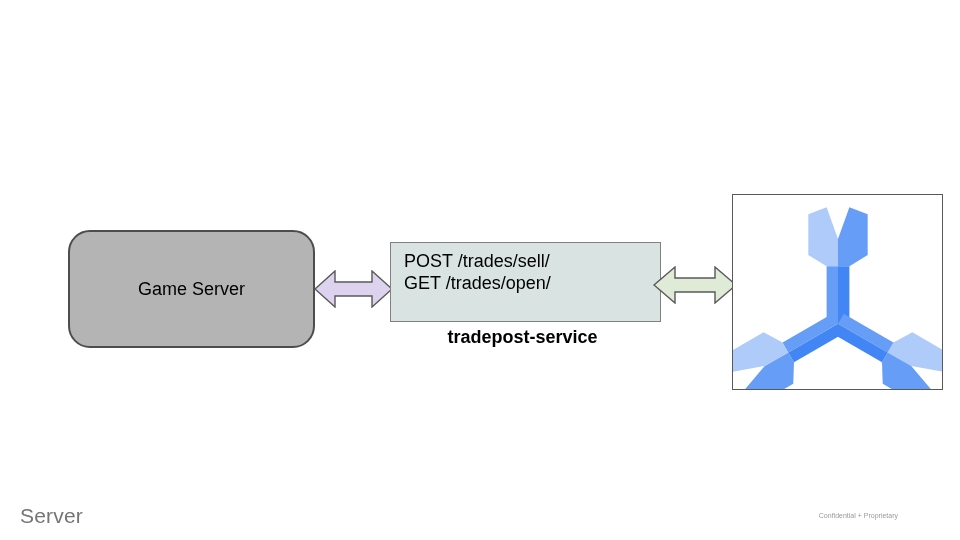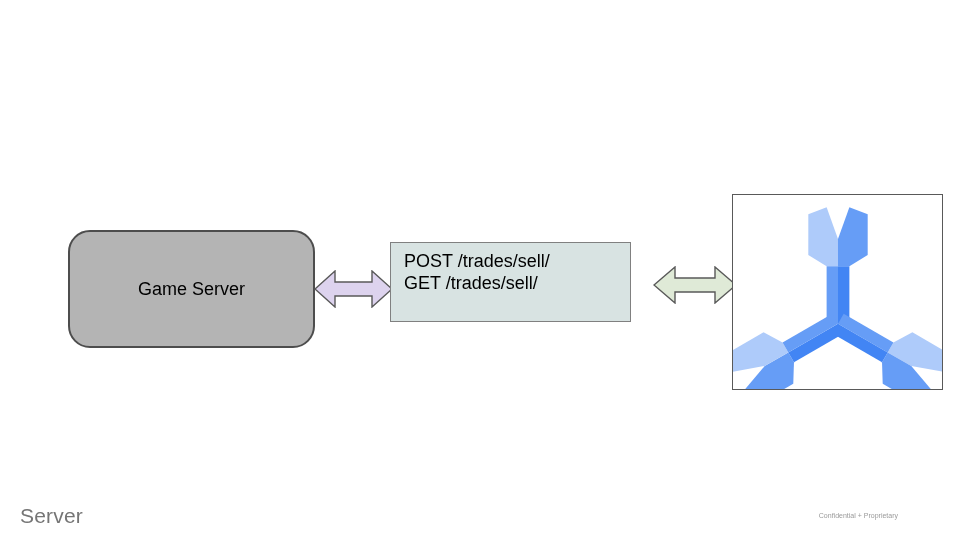--- a/index.html
+++ b/index.html
@@ -11,21 +11,21 @@
   .game-server{
     position:absolute;left:68px;top:230px;width:247px;height:118px;
     background:var(--game-server-fill);
     border:2px solid var(--game-server-border);
     border-radius:22px;box-sizing:border-box;
     display:flex;align-items:center;justify-content:center;
     font-size:18px;
   }
   
   .service-box{
-    position:absolute;left:390px;top:242px;width:241px;height:80px;
+    position:absolute;left:390px;top:242px;width:271px;height:80px;
     background:var(--service-box-fill);
     border:1px solid var(--service-box-border);
     box-sizing:border-box;padding:7px 0 0 13px;
     font-size:18px;line-height:22px;white-space:nowrap;
   }
   .service-caption{
     position:absolute;left:390px;top:327px;width:265px;
     text-align:center;font-size:18px;font-weight:bold;
   }
   
@@ -62,22 +62,23 @@
   <div class="game-server">
     <span>Game Server</span>
   </div>
 
   <svg class="arrow arrow-left" width="79" height="38" viewBox="0 0 79 38">
     <polygon points="1,19 21,1 21,12 58,12 58,1 78,19 58,37 58,26 21,26 21,37"></polygon>
   </svg>
 
   <div class="service-box">
     <div>POST /trades/sell/</div>
-    <div>GET /trades/sell/</div>
+    <div>GET /trades/open/</div>
   </div>
+  <div class="service-caption">tradepost-service</div>
 
   <svg class="arrow arrow-right" width="84" height="38" viewBox="0 0 84 38">
     <polygon points="1,19 22,1 22,12 62,12 62,1 83,19 62,37 62,26 22,26 22,37"></polygon>
   </svg>
 
   <div class="spanner-box">
     <svg viewBox="0 0 211 196">
       <g transform="translate(106,130)">
 
         <g>

